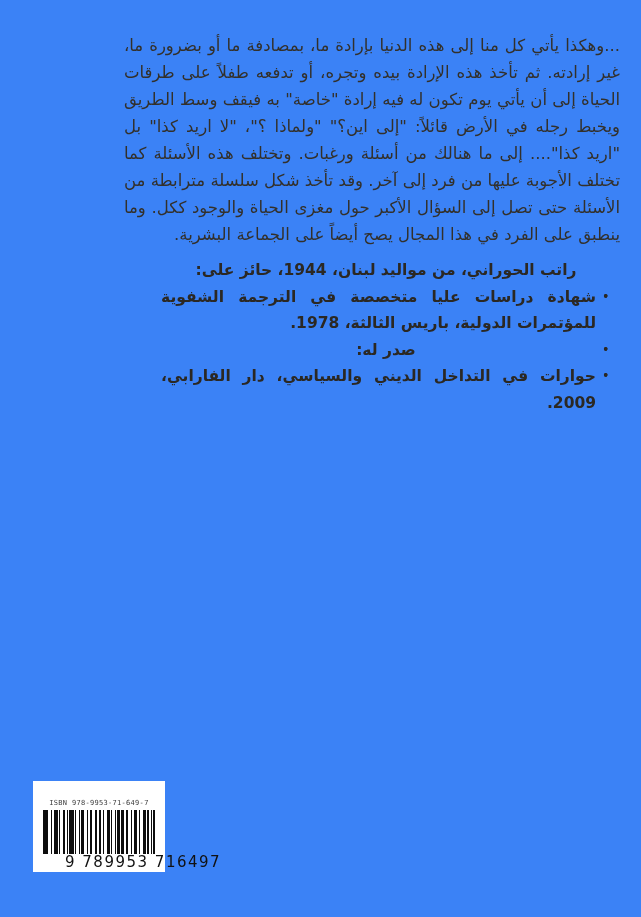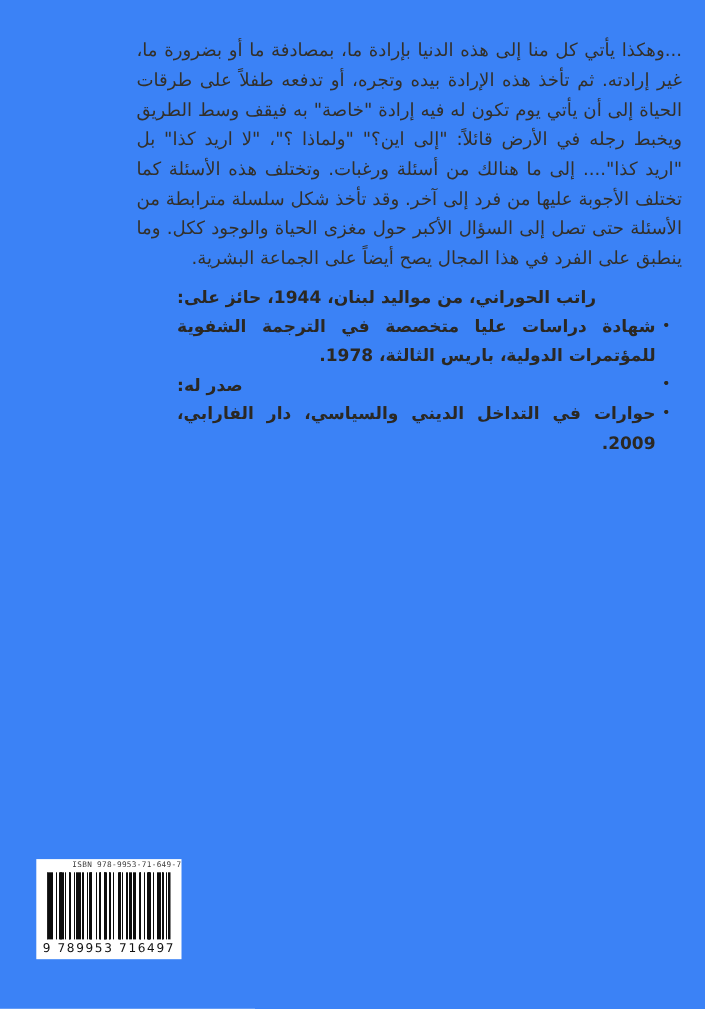--- a/index.html
+++ b/index.html
@@ -34,21 +34,21 @@
     top: 257px;
     right: 30px;
     width: 450px;
     font-weight: bold;
     font-size: 15.5px;
     line-height: 26.5px;
     color: #2b2823;
   }
   .bio-intro, .bio-subheading {
     margin: 0;
-    text-align: left;
+    text-align: center;
   }
   .bio ul {
     list-style: none;
     margin: 0;
     padding: 0;
   }
   .bio li {
     position: relative;
     padding-right: 15px;
     text-align: justify;
@@ -70,43 +70,44 @@
     height: 91px;
     background: #ffffff;
     direction: ltr;
     display: flex;
     flex-direction: column;
   }
   .isbn-label {
     font-family: "DejaVu Sans Mono", monospace;
     font-size: 7px;
     line-height: 9px;
-    text-align: right;
-    padding-top: 1px;
+    text-align: center;
+    padding-top: 18px;
     color: #3a3a3a;
     white-space: nowrap;
     letter-spacing: 0.3px;
   }
   .bars {
     flex: 1;
     margin: 2px 10px 0 10px;
     background-color: #ffffff;
     background-image:
       repeating-linear-gradient(90deg, #0d0d0d 0 1px, transparent 1px 4px),
       repeating-linear-gradient(90deg, transparent 0 2px, #0d0d0d 2px 4px, transparent 4px 9px),
       repeating-linear-gradient(90deg, #0d0d0d 0 2px, transparent 2px 13px);
   }
   .ean-digits {
-    font-size: 11px;
+    font-size: 15px;
     line-height: 14px;
     letter-spacing: 1.5px;
     text-align: center;
     padding: 1px 0 3px 0;
     color: #111111;
     white-space: nowrap;
+    margin-left: 32px;
   }
 </style>
 </head>
 <body>
 
 <div class="page" style="background: #3b82f6; color: rgb(46, 43, 38);">
 
   <p class="blurb" lang="ar">...وهكذا يأتي كل منا إلى هذه الدنيا بإرادة ما، بمصادفة ما أو بضرورة ما، غير إرادته. ثم تأخذ هذه الإرادة بيده وتجره، أو تدفعه طفلاً على طرقات الحياة إلى أن يأتي يوم تكون له فيه إرادة "خاصة" به فيقف وسط الطريق ويخبط رجله في الأرض قائلاً: "إلى اين؟" "ولماذا ؟"، "لا اريد كذا" بل "اريد كذا".... إلى ما هنالك من أسئلة ورغبات. وتختلف هذه الأسئلة كما تختلف الأجوبة عليها من فرد إلى آخر. وقد تأخذ شكل سلسلة مترابطة من الأسئلة حتى تصل إلى السؤال الأكبر حول مغزى الحياة والوجود ككل. وما ينطبق على الفرد في هذا المجال يصح أيضاً على الجماعة البشرية.</p>
 
   <div class="bio">

